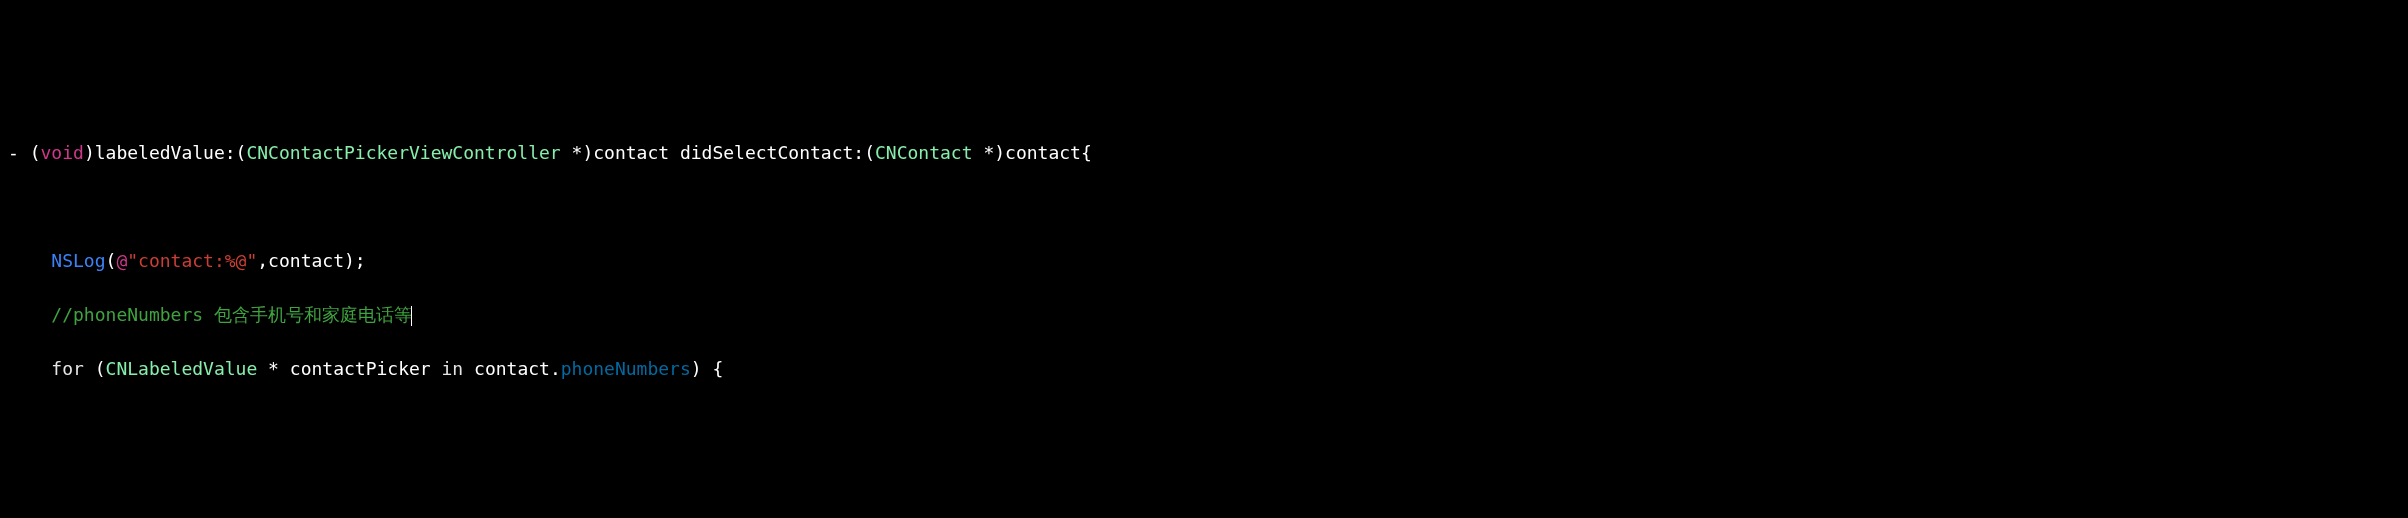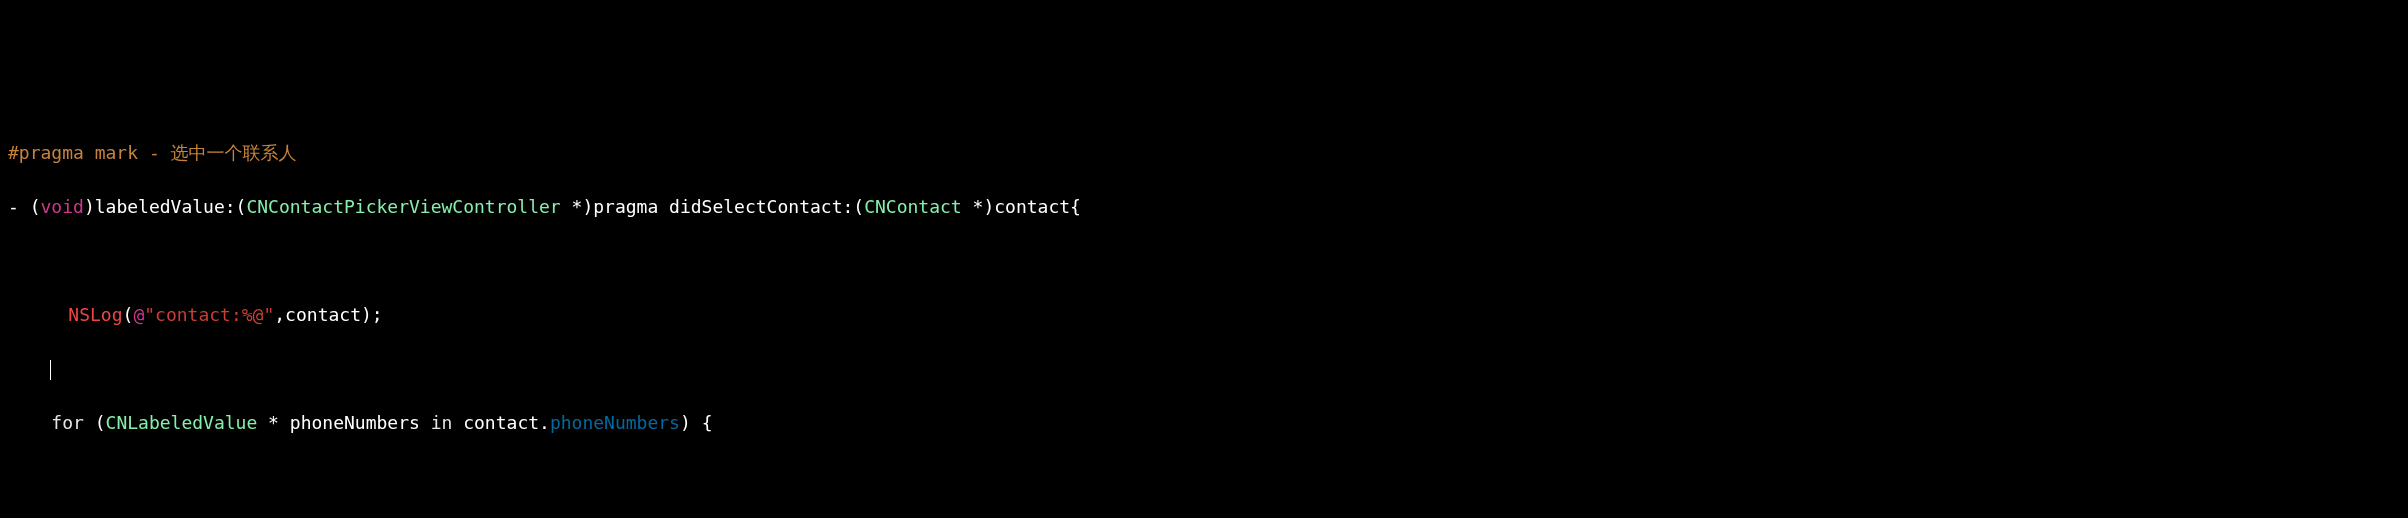--- a/index.html
+++ b/index.html
@@ -22,21 +22,21 @@
     }
     .line {
       display: block;
       padding: 0 8px;
       min-height: 27px;
     }
     .preprocessor { color: #c8833b; }
     .keyword { color: #e5e5e5; }
     .type-builtin { color: #d0378b; }
     .type-class { color: #86efac; }
-    .method-call { color: #ef4444; margin-left: 17px; }
+    .method-call { color: #3b82f6; }
     .identifier { color: #ffffff; }
     .punct { color: #ffffff; }
     .string { color: #cc3e35; }
     .comment { color: #3fa33f; }
     .property { color: #0369a1; }
     .at-symbol { color: #d0378b; }
     .cursor {
       display: inline-block;
       width: 1px;
       height: 20px;
@@ -44,26 +44,25 @@
       vertical-align: middle;
       margin-left: -1px;
     }
   </style>
 </head>
 <body>
 
 
 
 <div class="code-container">
-<span class="line"><span class="preprocessor">#pragma</span><span class="preprocessor"> mark - 选中一个联系人</span></span>
-<span class="line"><span class="punct">- (</span><span class="type-builtin">void</span><span class="punct">)labeledValue:(</span><span class="type-class">CNContactPickerViewController</span><span class="punct"> *)pragma didSelectContact:(</span><span class="type-class">CNContact</span><span class="punct"> *)contact{</span></span>
+<span class="line"><span class="punct">- (</span><span class="type-builtin">void</span><span class="punct">)labeledValue:(</span><span class="type-class">CNContactPickerViewController</span><span class="punct"> *)contact didSelectContact:(</span><span class="type-class">CNContact</span><span class="punct"> *)contact{</span></span>
 <span class="line"><span></span></span>
 <span class="line"><span class="identifier">    </span><span class="method-call">NSLog</span><span class="punct">(</span><span class="at-symbol">@</span><span class="string">"contact:%@"</span><span class="punct">,contact);</span></span>
-<span class="line"><span class="identifier">    </span><span class="cursor"></span></span>
-<span class="line"><span class="identifier">    </span><span class="keyword">for</span><span class="punct"> (</span><span class="type-class">CNLabeledValue</span><span class="punct"> * phoneNumbers </span><span class="keyword">in</span><span class="punct"> contact.</span><span class="property">phoneNumbers</span><span class="punct">) {</span></span>
+<span class="line"><span class="identifier">    </span><span class="comment">//phoneNumbers 包含手机号和家庭电话等</span><span class="cursor"></span></span>
+<span class="line"><span class="identifier">    </span><span class="keyword">for</span><span class="punct"> (</span><span class="type-class">CNLabeledValue</span><span class="punct"> * contactPicker </span><span class="keyword">in</span><span class="punct"> contact.</span><span class="property">phoneNumbers</span><span class="punct">) {</span></span>
 <span class="line"><span></span></span>
 <span class="line"></span>
 
 
 
 
 
 </div>
 
 

